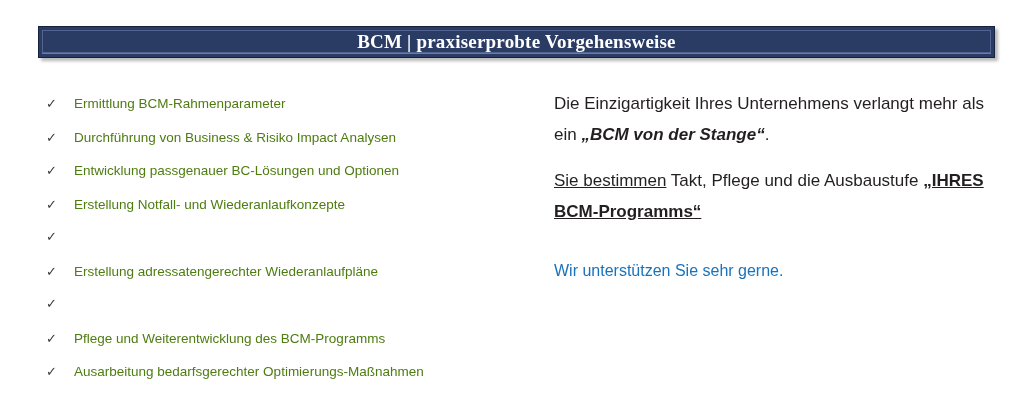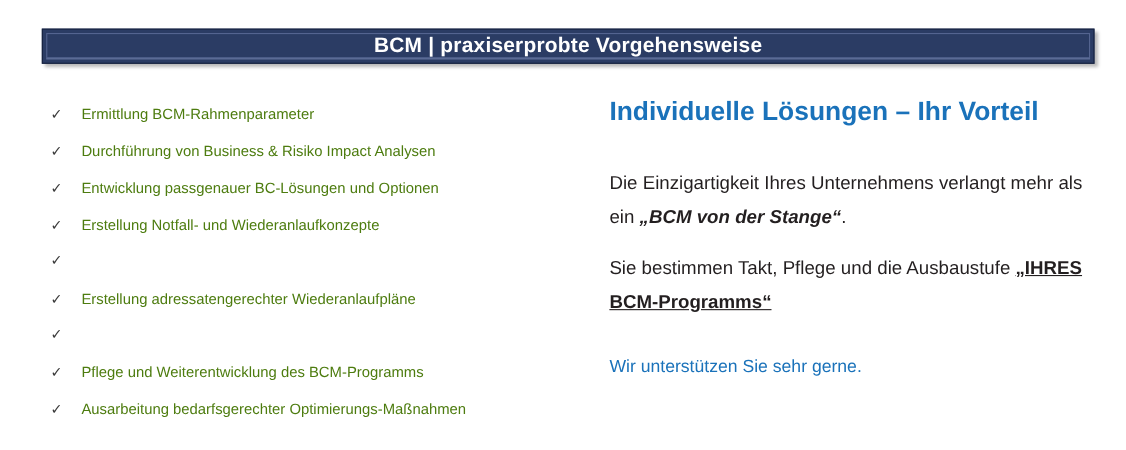--- a/index.html
+++ b/index.html
@@ -32,20 +32,21 @@
     position: absolute;
     left: 3px;
     top: 3px;
     right: 3px;
     bottom: 4px;
     border: 1px solid #546490;
     box-sizing: border-box;
     display: flex;
     align-items: center;
     justify-content: center;
+    font-family: Liberation Serif, serif;
   }
   .banner-title {
     color: #ffffff;
     font-size: 19px;
     font-weight: bold;
     letter-spacing: 0.2px;
     line-height: 1;
     white-space: nowrap;
   }
   .banner-underline {
@@ -109,20 +110,21 @@
     text-align-last: left;
   }
   .para-intro {
     margin-bottom: 15px;
   }
   .bold-italic {
     font-weight: bold;
     font-style: italic;
   }
   .underline {
+    text-decoration: underline;
   }
   .bold-underline {
     font-weight: bold;
     text-decoration: underline;
   }
   .closing {
     color: #1a72ba;
     font-size: 16px;
     font-weight: normal;
     line-height: 1.2;
@@ -182,21 +184,20 @@
 
   <div class="check-item">
     <span class="check-mark">✓</span>
     <span class="check-label">Ausarbeitung bedarfsgerechter Optimierungs-Maßnahmen</span>
   </div>
 
 </div>
 
 <div class="right-col">
 
-  <h2 class="right-heading">Individuelle Lösungen – Ihr Vorteil</h2>
 
   <p class="para para-intro">
     <span>Die Einzigartigkeit Ihres Unternehmens verlangt mehr als ein </span><span class="bold-italic">„BCM von der Stange“</span><span>.</span>
   </p>
 
 
   <p class="para">
     <span class="underline">Sie bestimmen</span><span> Takt, Pflege und die Ausbaustufe </span><span class="bold-underline">„IHRES BCM-Programms“</span>
   </p>
 

